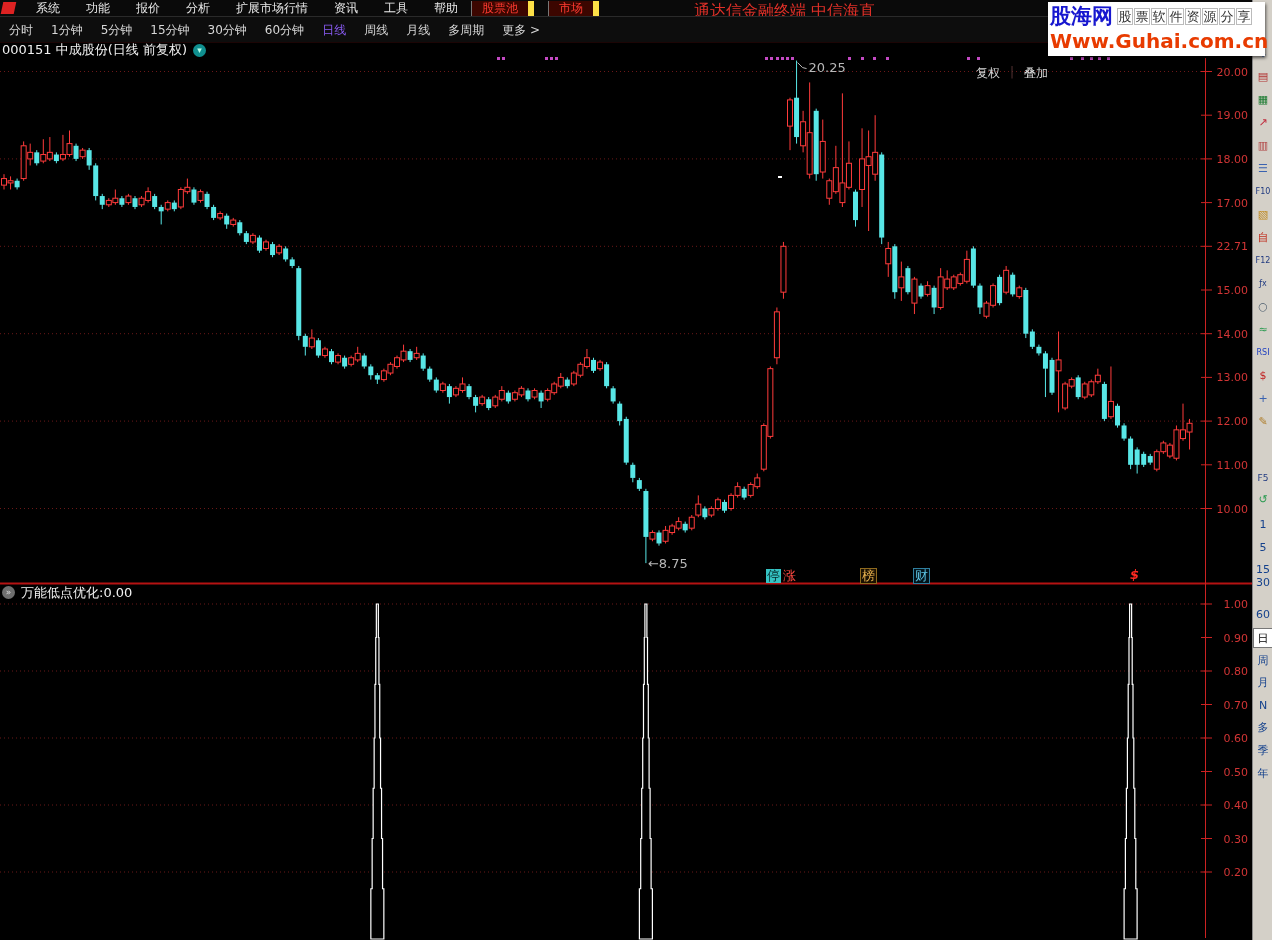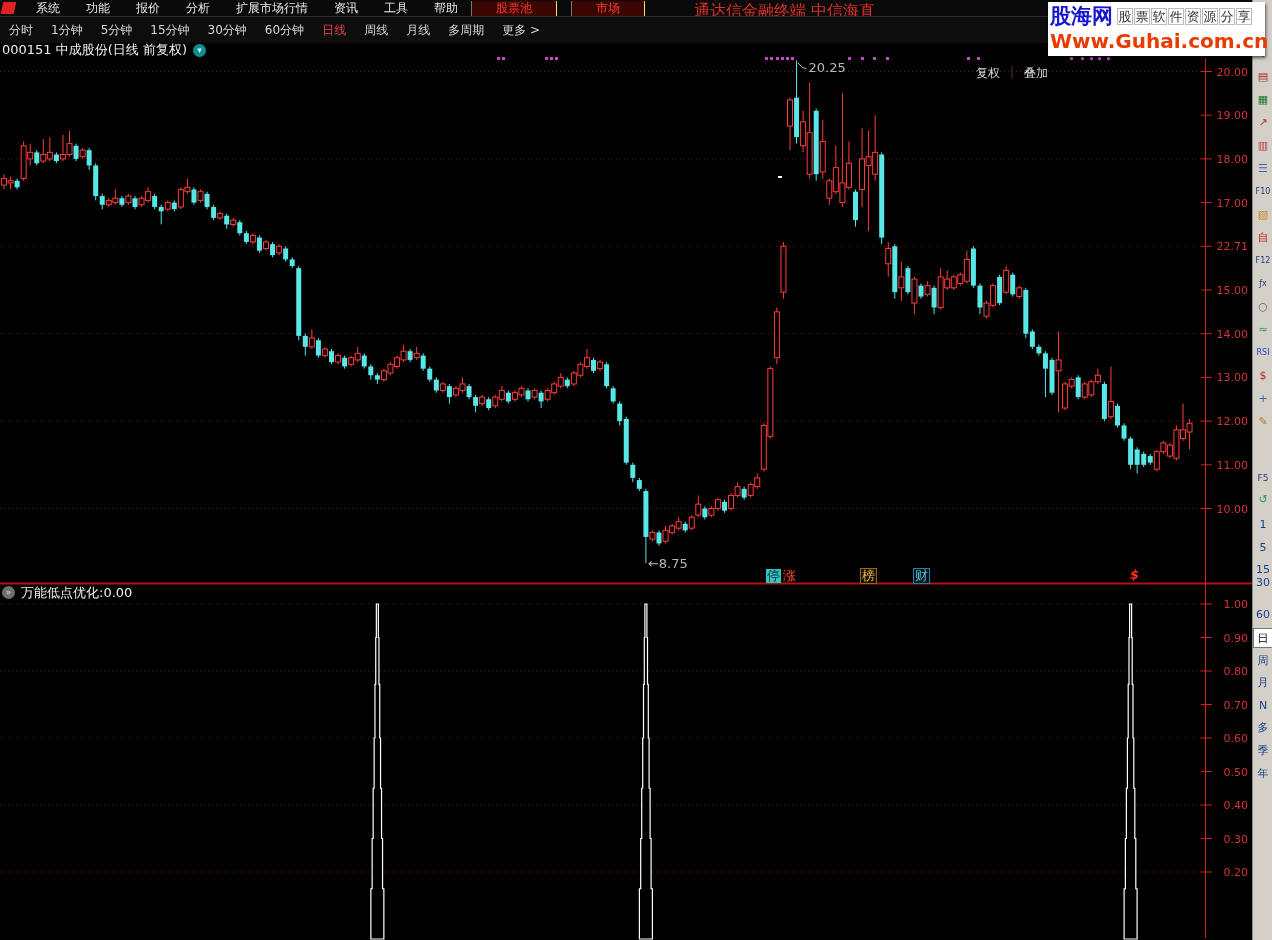--- a/index.html
+++ b/index.html
@@ -3,29 +3,29 @@
 <meta charset="utf-8">
 <style>
   html,body{margin:0;padding:0;background:#000;}
   #app{position:relative;width:1272px;height:940px;background:#000;overflow:hidden;
        font-family:"DejaVu Sans","Liberation Sans",sans-serif;}
   
   #menubar{position:absolute;left:0;top:0;width:1272px;height:16px;background:#0a0a0a;
            display:flex;align-items:center;font-size:12px;color:#e8e8e8;white-space:nowrap;}
   #logo{width:13px;height:12px;background:#d22;transform:skewX(-12deg);margin:0 8px 0 2px;}
   .menu-item{padding:0 13px;line-height:16px;cursor:default;}
-  .menu-red{color:#ff3b30;background:#3c0600;border-left:1px solid #777;border-right:1px solid #fde047;
-            padding:0 24px;line-height:15px;}
+  .menu-red{color:#ff3b30;background:#3c0600;border-left:1px solid #777;border-right:6px solid #fde047;
+            padding:0 10px;line-height:15px;}
   #terminal-label{position:absolute;left:694px;top:1px;color:#e03028;font-size:16px;}
   
   #periodbar{position:absolute;left:0;top:16px;width:1272px;height:25px;background:#0d0d0d;
              border-top:1px solid #2a2a2a;border-bottom:1px solid #1c0505;display:flex;align-items:center;
              font-size:12px;color:#d8d8d8;}
   .period-item{padding:0 9px;line-height:24px;}
-  .period-item.active{color:#ef4444;}
+  .period-item.active{color:#8b5cf6;}
   #period-right{position:absolute;left:970px;top:0;height:25px;display:flex;align-items:flex-start;color:#d8d8d8;margin-top:48px;}
   .vsep{color:#553333;padding:0 4px;}
   
   #titlebar{position:absolute;left:2px;top:42px;height:16px;color:#f0f0f0;font-size:13px;display:flex;align-items:center;}
   #title-drop{display:inline-block;width:13px;height:13px;border-radius:50%;background:#0f8f8f;color:#032;
               font-size:9px;line-height:13px;text-align:center;margin-left:6px;color:#b5ffe9;}
   
   #chartsvg{position:absolute;left:0;top:0;}
   
   .plabel{position:absolute;width:40px;text-align:right;font-size:11px;color:#d23535;

